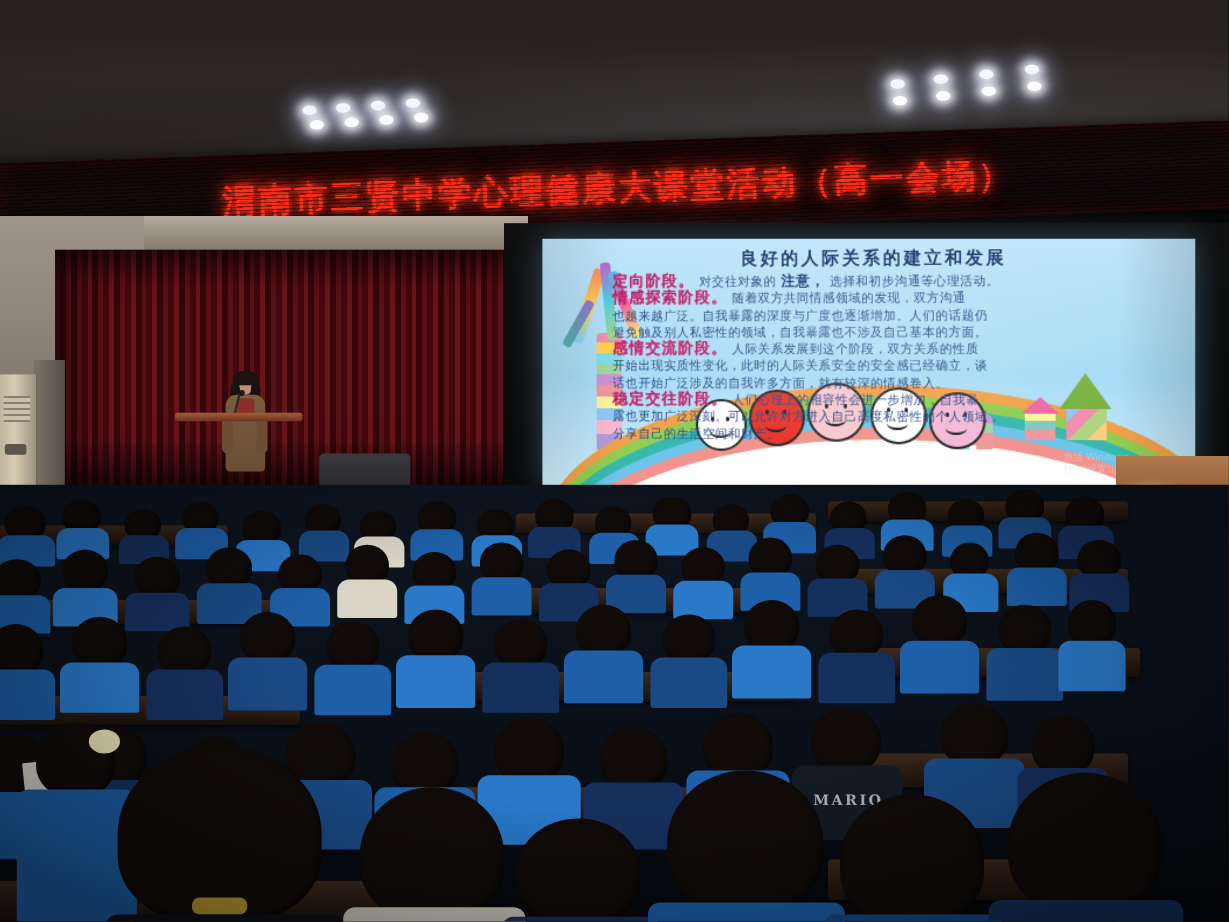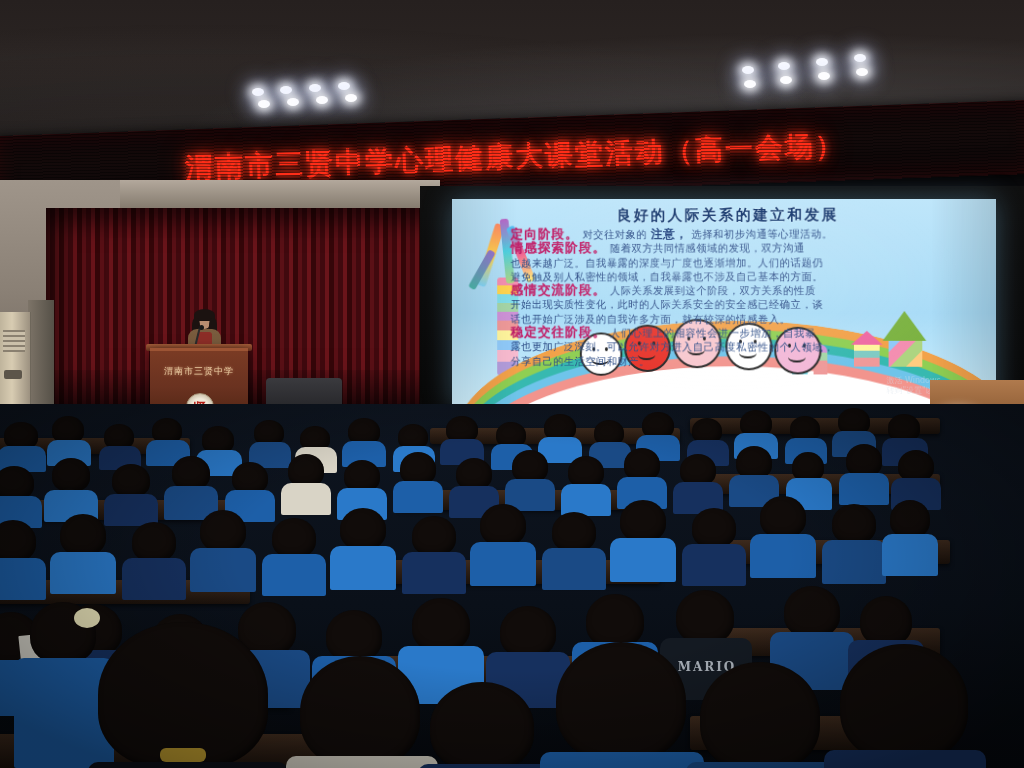--- a/index.html
+++ b/index.html
@@ -217,26 +217,20 @@
     <div class="p-body"></div>
     <div class="p-scarf"></div>
     <div class="p-arm-l"></div>
     <div class="p-arm-r"></div>
   </div>
 
   <div class="mic"></div>
   <div class="mic-head"></div>
 
   <div class="podium-top"></div>
-  <div class="podium">
-    <div class="podium-text">渭南市三贤中学</div>
-    <div class="podium-emblem">
-      <span>贤</span>
-    </div>
-  </div>
   <div class="chair-stage"></div>
   <div class="stage-front"></div>
 
   <div class="screen-wall"></div>
   <div class="screen">
     <div class="screen-skew">
 
       <div class="tree">
         <div class="tb" style="left:20px;top:60px;width:22px;height:100px;background:linear-gradient(to bottom,#f48fb1 0 8px,#ffd54f 8px 17px,#80deea 17px 26px,#a5d6a7 26px 35px,#ce93d8 35px 44px,#ef9a9a 44px 54px,#fff59d 54px 64px,#90caf9 64px 74px,#f8bbd0 74px 86px,#b39ddb 86px 100px);"></div>
         <div class="tb" style="left:8px;top:4px;width:10px;height:66px;background:linear-gradient(to bottom,#ff8a65,#ffd54f,#81d4fa);transform:rotate(18deg);"></div>

